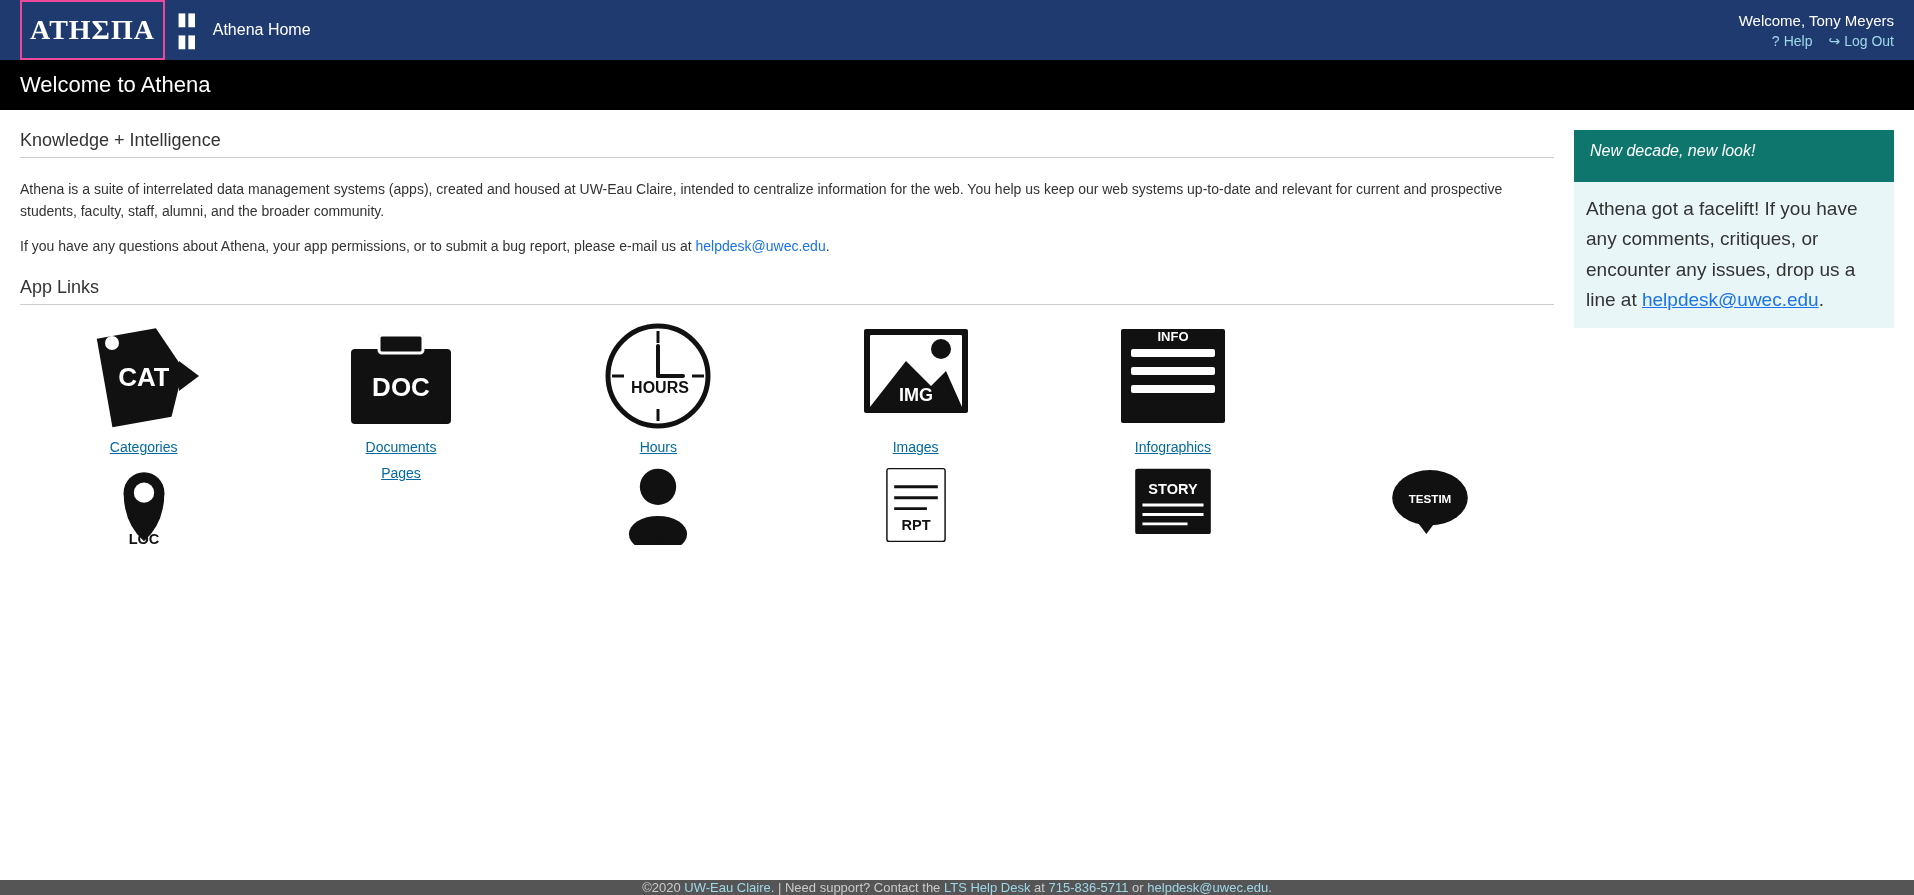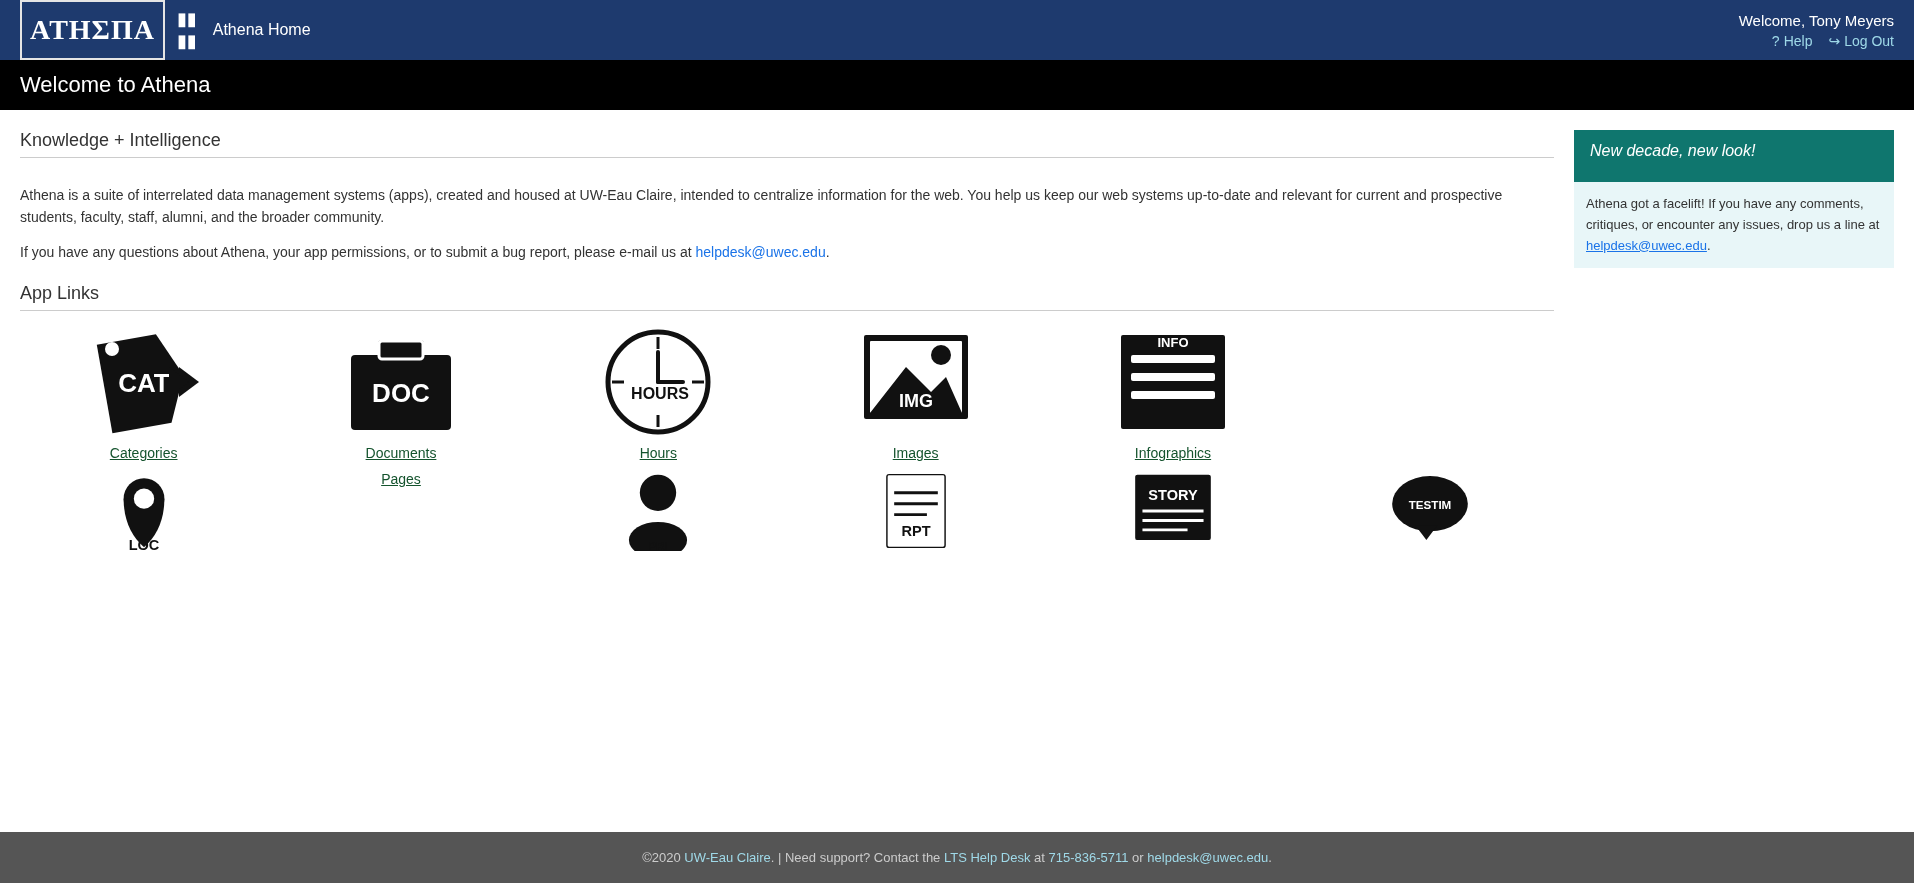--- a/index.html
+++ b/index.html
@@ -18,21 +18,21 @@
       display: flex;
       align-items: center;
       gap: 12px;
     }
     #logo-text {
       font-size: 28px;
       font-weight: bold;
       letter-spacing: 1px;
       color: #fff;
       font-family: serif;
-      border: 2px solid #e5e5e5;
+      border: 2px solid #ec4899;
       padding: 12px 8px;
     }
     #grid-icon {
       color: #fff;
       font-size: 18px;
     }
     #app-home-label {
       color: #ffffff;
       font-size: 16px;
       margin-left: 4px;
@@ -85,21 +85,21 @@
       width: 320px;
     }
 
     
     #knowledge-section h2 {
       font-size: 18px;
       font-weight: normal;
       color: #333;
       border-bottom: 1px solid #ccc;
       padding-bottom: 6px;
-      margin-bottom: 26px;
+      margin-bottom: 20px;
     }
     #knowledge-section p {
       margin-bottom: 12px;
       line-height: 1.6;
       color: #333;
     }
     #knowledge-section a, .inline-link {
       color: #1a73e8;
       text-decoration: none;
     }
@@ -129,21 +129,21 @@
     }
     .app-icon-wrap {
       width: 120px;
       height: 110px;
       display: flex;
       align-items: center;
       justify-content: center;
     }
     .app-label {
       font-size: 14px;
-      color: #14532d;
+      color: #0369a1;
       text-decoration: underline;
       text-align: center;
     }
 
     
     .icon-svg {
       width: 100%;
       height: 100%;
     }
 
@@ -156,36 +156,36 @@
     }
     #announcement-box h3 {
       font-size: 16px;
       font-weight: normal;
       margin-bottom: 10px;
     }
     #announcement-body {
       background-color: #e8f6f8;
       color: #333;
       padding: 12px;
-      font-size: 13px;
+      font-size: 19px;
       line-height: 1.6;
     }
     #announcement-body a {
       color: #1a73e8;
     }
 
     
     #footer {
       background-color: #555;
       color: #ccc;
       text-align: center;
-      padding: 18px;
+      padding: 0;
       font-size: 13px;
       position: fixed;
-      bottom: 12px;
+      bottom: 0;
       width: 100%;
     }
     #footer a {
       color: #9fd9e8;
     }
     
     
     #app-grid-row2 {
       display: grid;
       grid-template-columns: repeat(6, 1fr);

